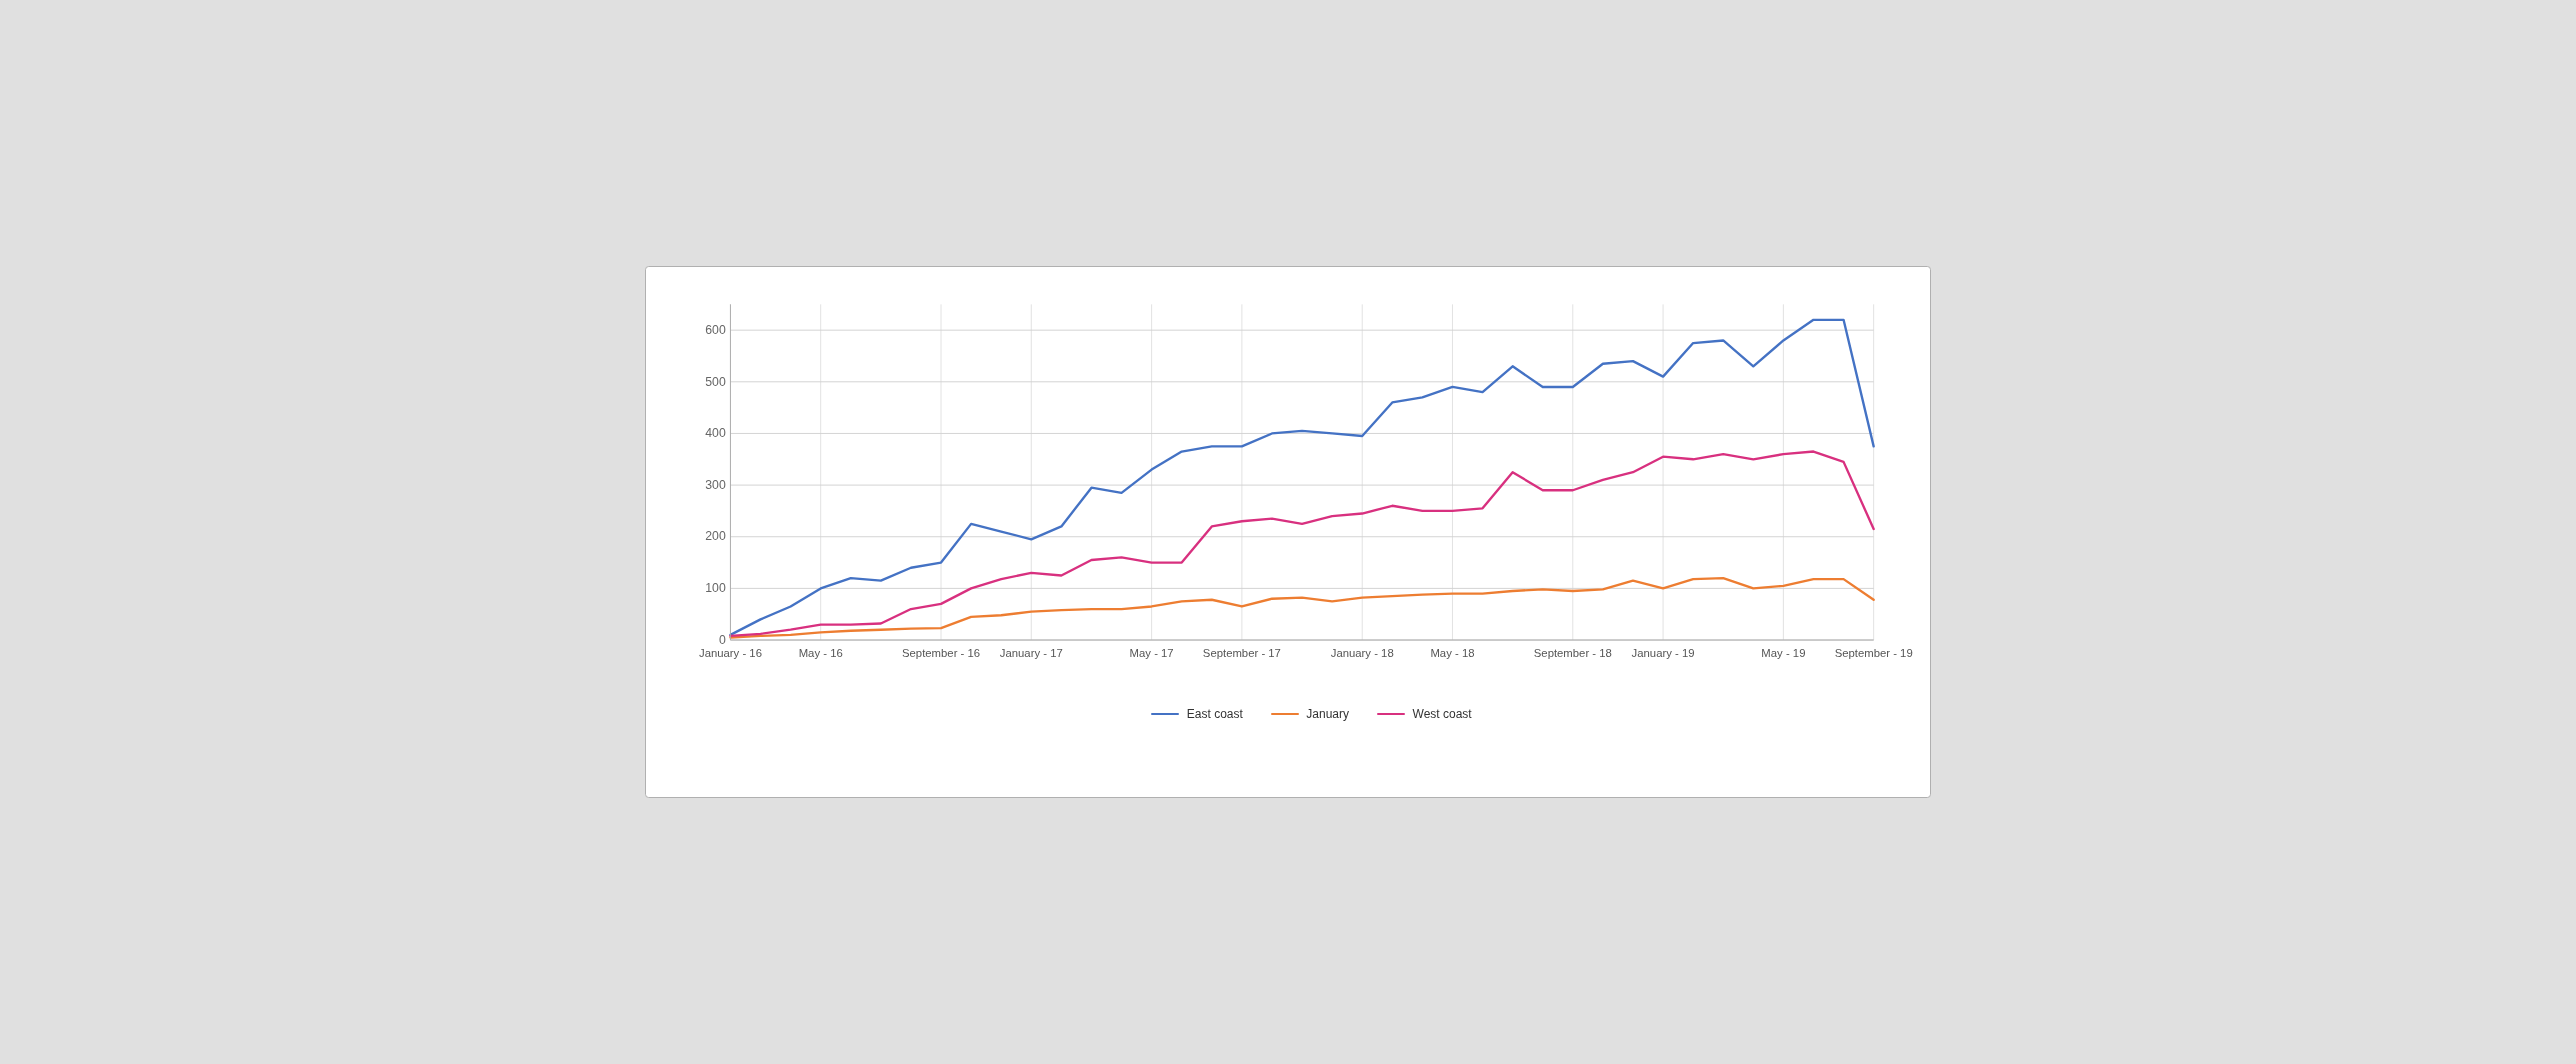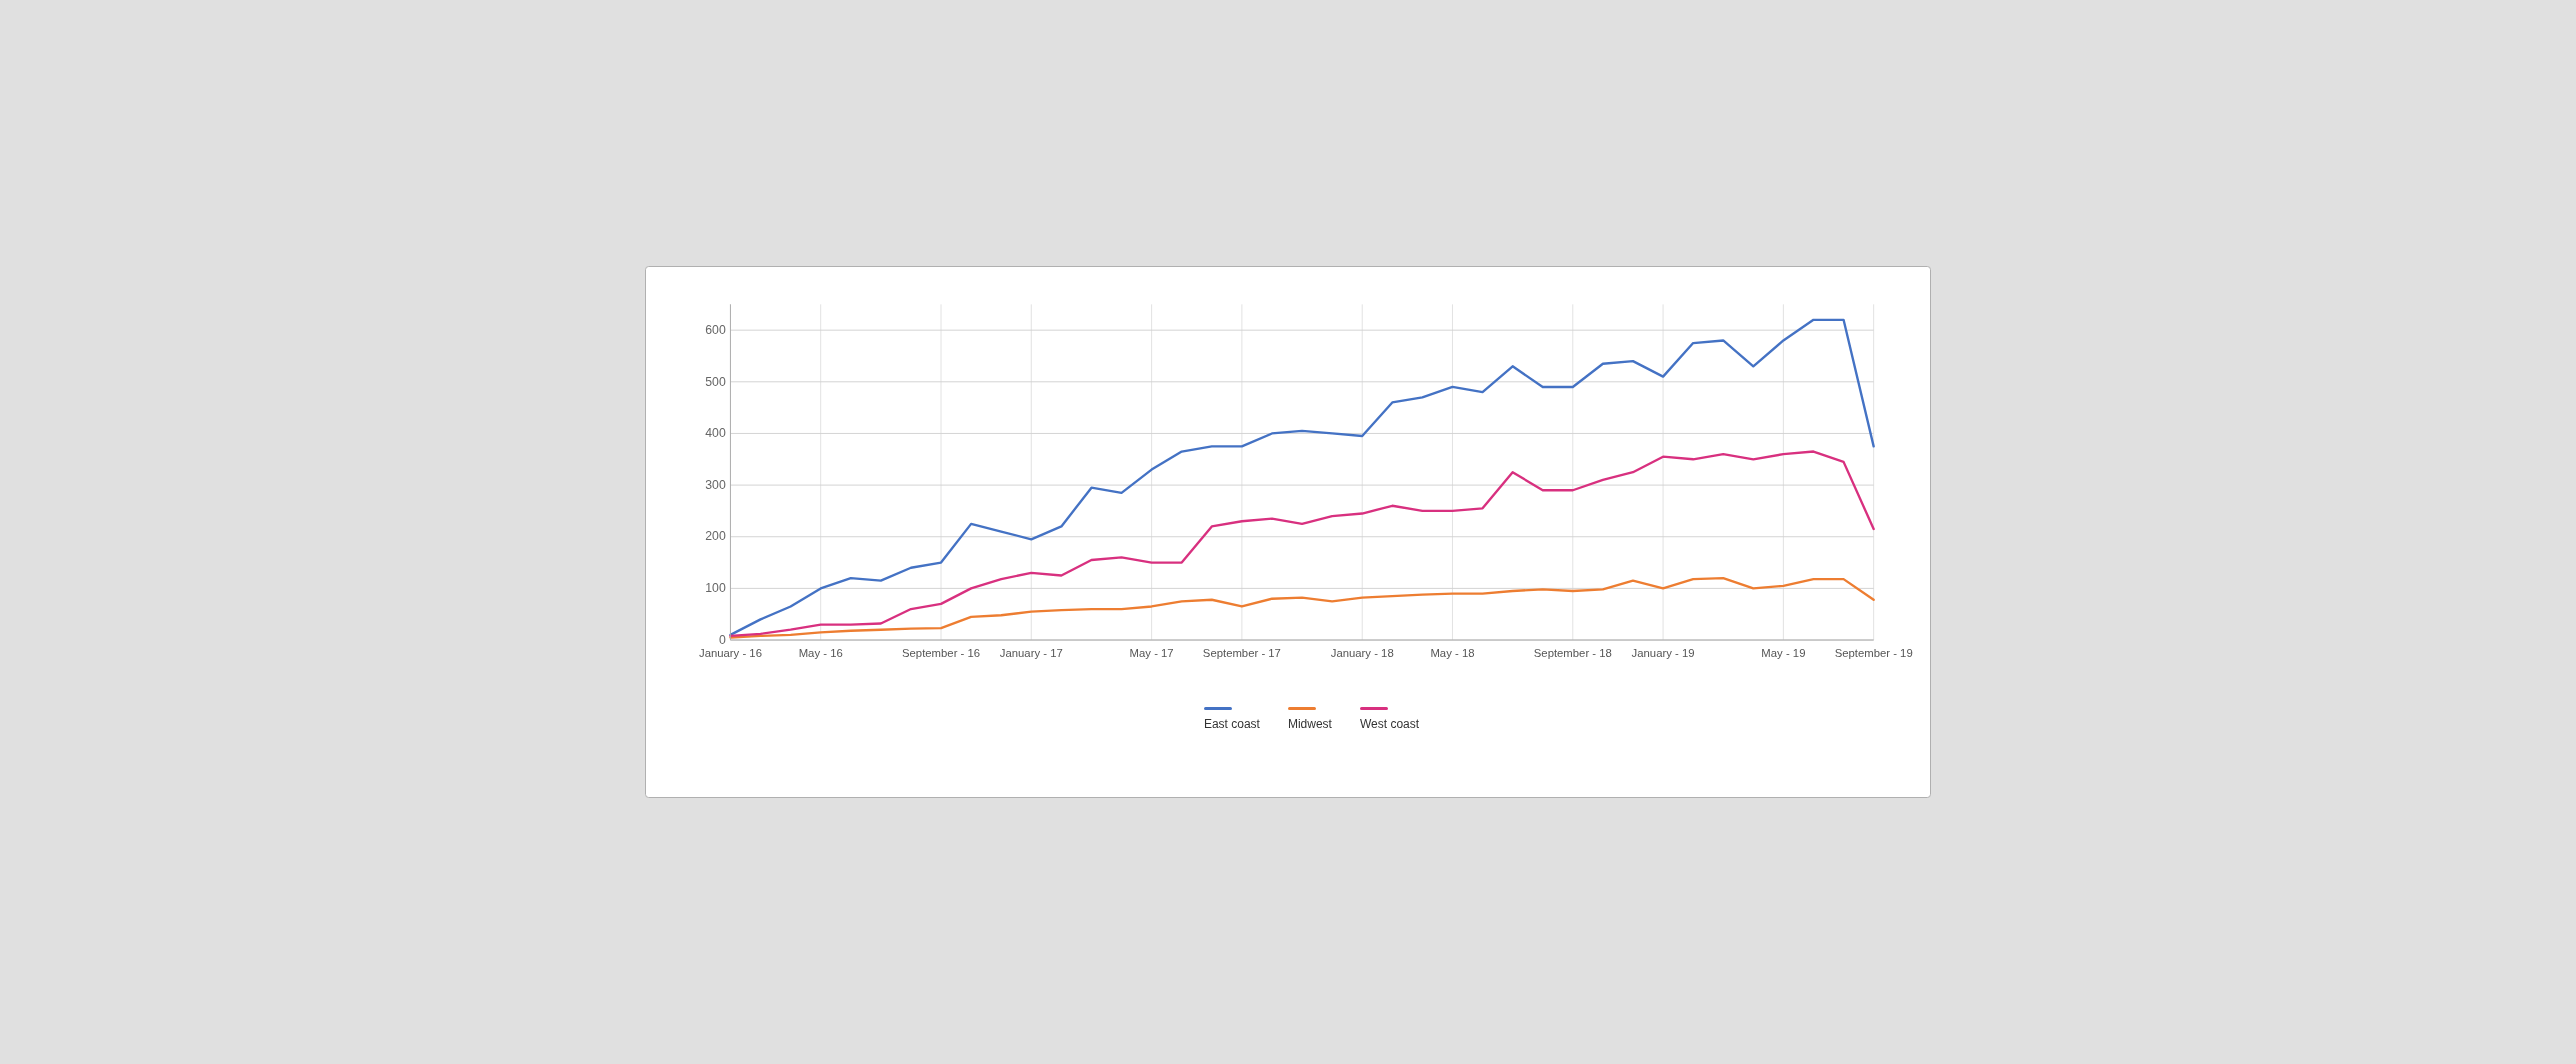--- a/index.html
+++ b/index.html
@@ -29,25 +29,24 @@
     }
     .legend {
       display: flex;
       justify-content: center;
       align-items: center;
       gap: 28px;
       margin-top: 11.2px;
     }
     .legend-item {
       display: flex;
-      align-items: flex-start;
+      align-items: center;
       gap: 7.5px;
       font-size: 12px;
       color: #333;
-      flex-direction: column;
     }
     .legend-line {
       width: 28px;
       height: 2.8px;
       border-radius: 1.9px;
     }
   </style>
 </head>
 <body>
 
@@ -112,21 +111,21 @@
     </svg>
   </div>
 
   <div class="legend" id="legend-container">
   <div class="legend-item">
         <div class="legend-line" style="background-color: rgb(68, 114, 196);"></div>
         <span>East coast</span>
       </div>
       <div class="legend-item">
         <div class="legend-line" style="background-color: rgb(237, 125, 49);"></div>
-        <span>Midwest</span>
+        <span>January</span>
       </div>
       <div class="legend-item">
         <div class="legend-line" style="background-color: rgb(216, 48, 127);"></div>
         <span>West coast</span>
       </div>
     </div>
 </div>
 
 
 </body></html>

